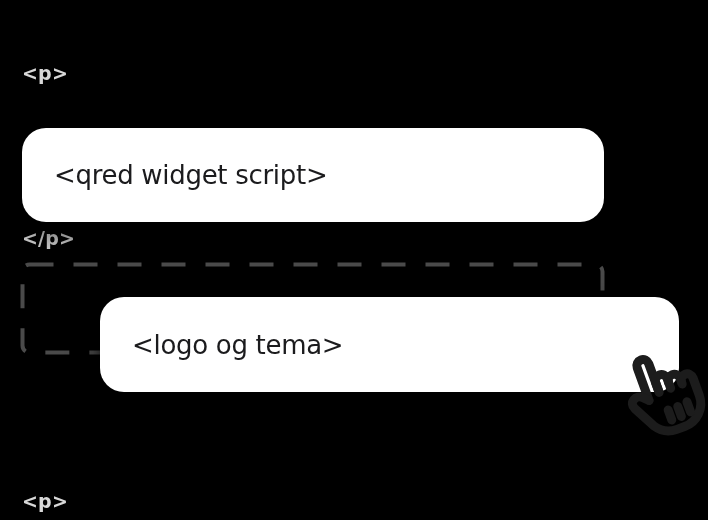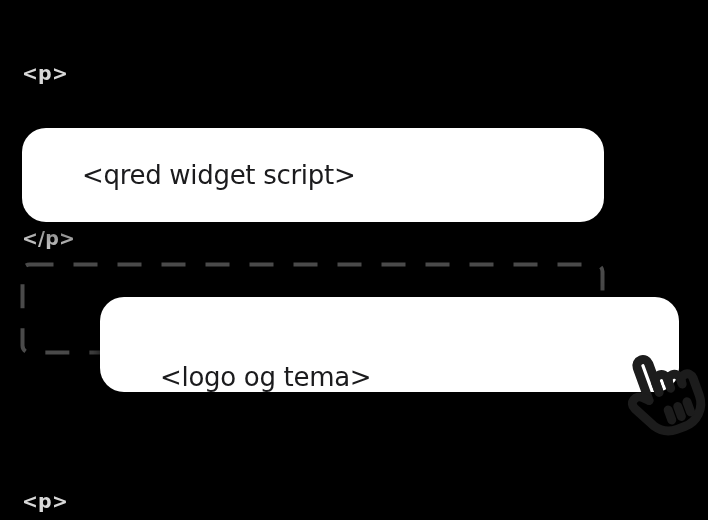--- a/index.html
+++ b/index.html
@@ -32,30 +32,30 @@
   }
   .code-block.top { top: 5px; }
   .code-block.bottom { top: 433px; }
   .code-line.indented { padding-left: 56px; font-size: 18px; }
   .widget-card {
     position: absolute;
     background: var(--card-bg);
     border-radius: 24px;
     display: flex;
     align-items: center;
-    padding-left: 60px;
+    padding-left: 32px;
     color: var(--card-text);
     font-size: 26px;
     font-weight: 500;
     letter-spacing: -0.3px;
     box-shadow: 0 14px 30px rgba(0,0,0,0.6), 0 4px 10px rgba(0,0,0,0.5);
     white-space: nowrap;
   }
   .card-widget-script { left: 22px;  top: 128px; width: 582px; height: 94px; }
-  .card-logo-theme   { left: 100px; top: 297px; width: 579px; height: 95px; align-items: flex-end; }
+  .card-logo-theme   { left: 100px; top: 297px; width: 579px; height: 95px; }
   .placeholder-svg {
     position: absolute;
     left: 20px;
     top: 262px;
     width: 585px;
     height: 93px;
   }
   .hand-cursor {
     position: absolute;
     left: 614px;

